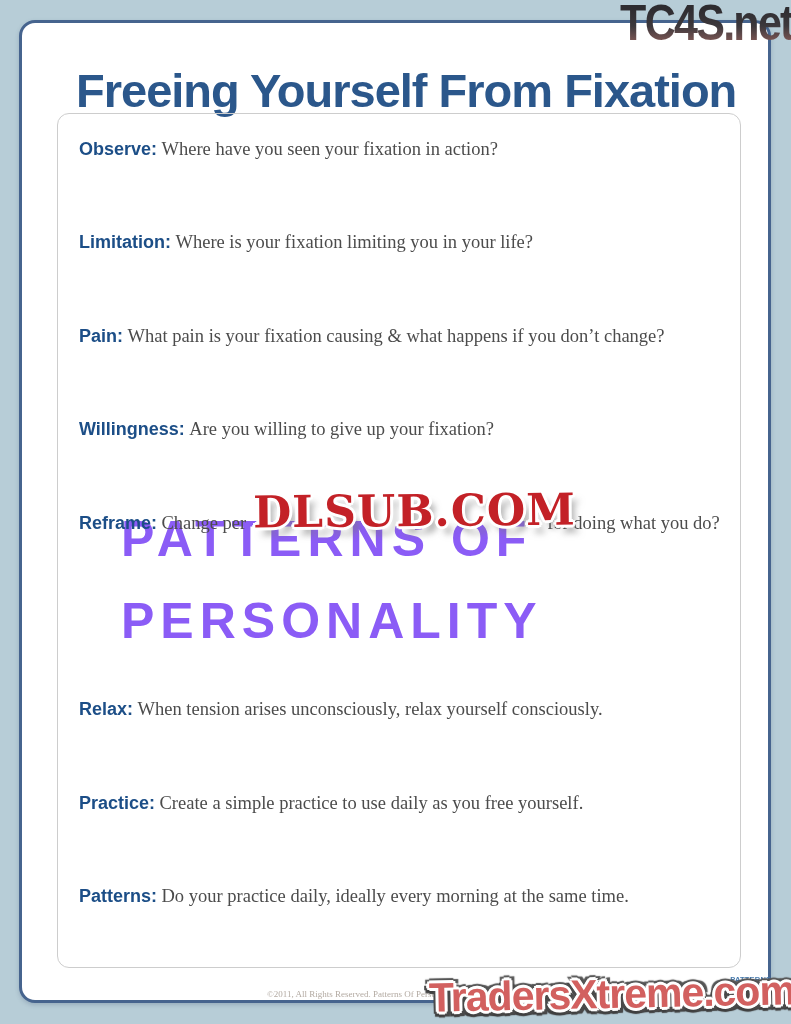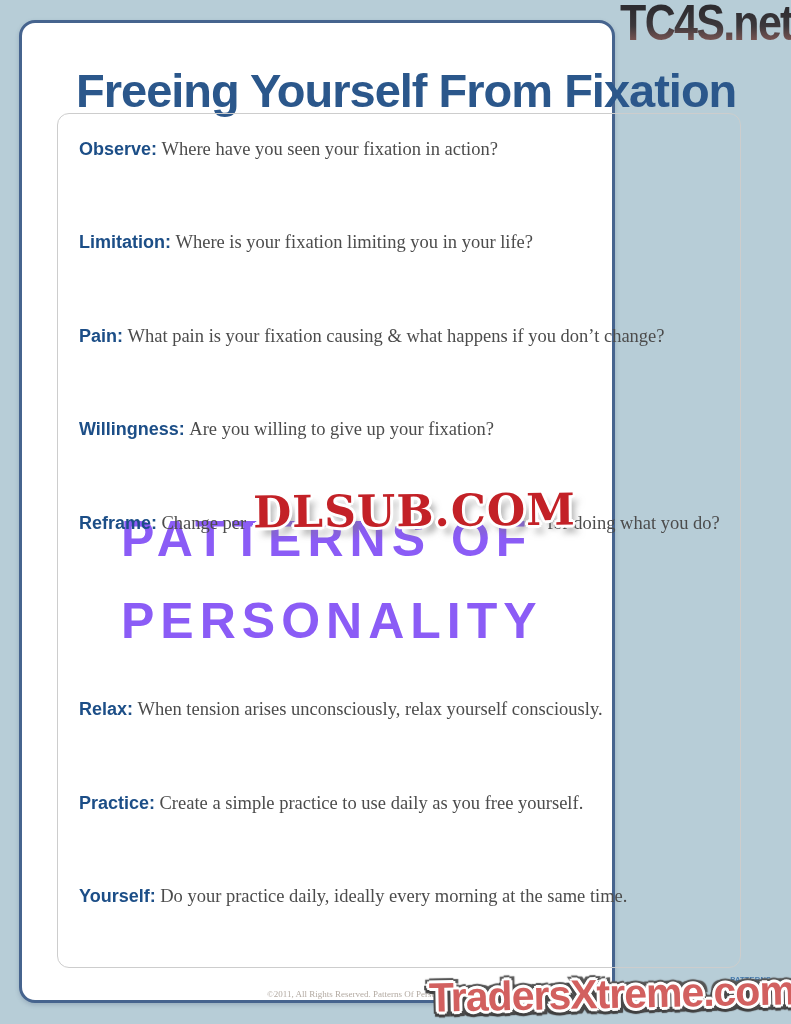--- a/index.html
+++ b/index.html
@@ -7,21 +7,21 @@
   body {
     font-family: "Liberation Sans", sans-serif;
     background:#b7cdd7;
     position:relative;
     overflow:hidden;
   }
   .page { position:absolute; inset:0; width:791px; height:1024px; background:#b7cdd7; }
 
   
   .card {
-    position:absolute; left:19px; top:20px; width:596px; height:983px;
+    position:absolute; left:19px; top:20px; width:752px; height:983px;
     background:#ffffff;
     border:3px solid #46648e;
     border-radius:16px;
     box-shadow:0 2px 4px rgba(60,80,110,.25);
   }
   .title {
     position:absolute; left:54px; top:40px; width:680px;
     font-size:47px; font-weight:bold; letter-spacing:-1px;
     color:#2b578b;
   }
@@ -153,21 +153,21 @@
         <span class="prompt-label">Relax:</span>
         <span class="prompt-text">When tension arises unconsciously, relax yourself consciously.</span>
       </div>
 
       <div class="prompt-row row-7">
         <span class="prompt-label">Practice:</span>
         <span class="prompt-text">Create a simple practice to use daily as you free yourself.</span>
       </div>
 
       <div class="prompt-row row-8">
-        <span class="prompt-label">Yourself:</span>
+        <span class="prompt-label">Patterns:</span>
         <span class="prompt-text">Do your practice daily, ideally every morning at the same time.</span>
       </div>
 
     </div>
 
     <div class="copyright">©2011, All Rights Reserved. Patterns Of Personality Trademark of Min</div>
 
     <div class="pop-logo">
       <div>PATTERNS OF™</div>
       <div>PERSONALITY</div>

